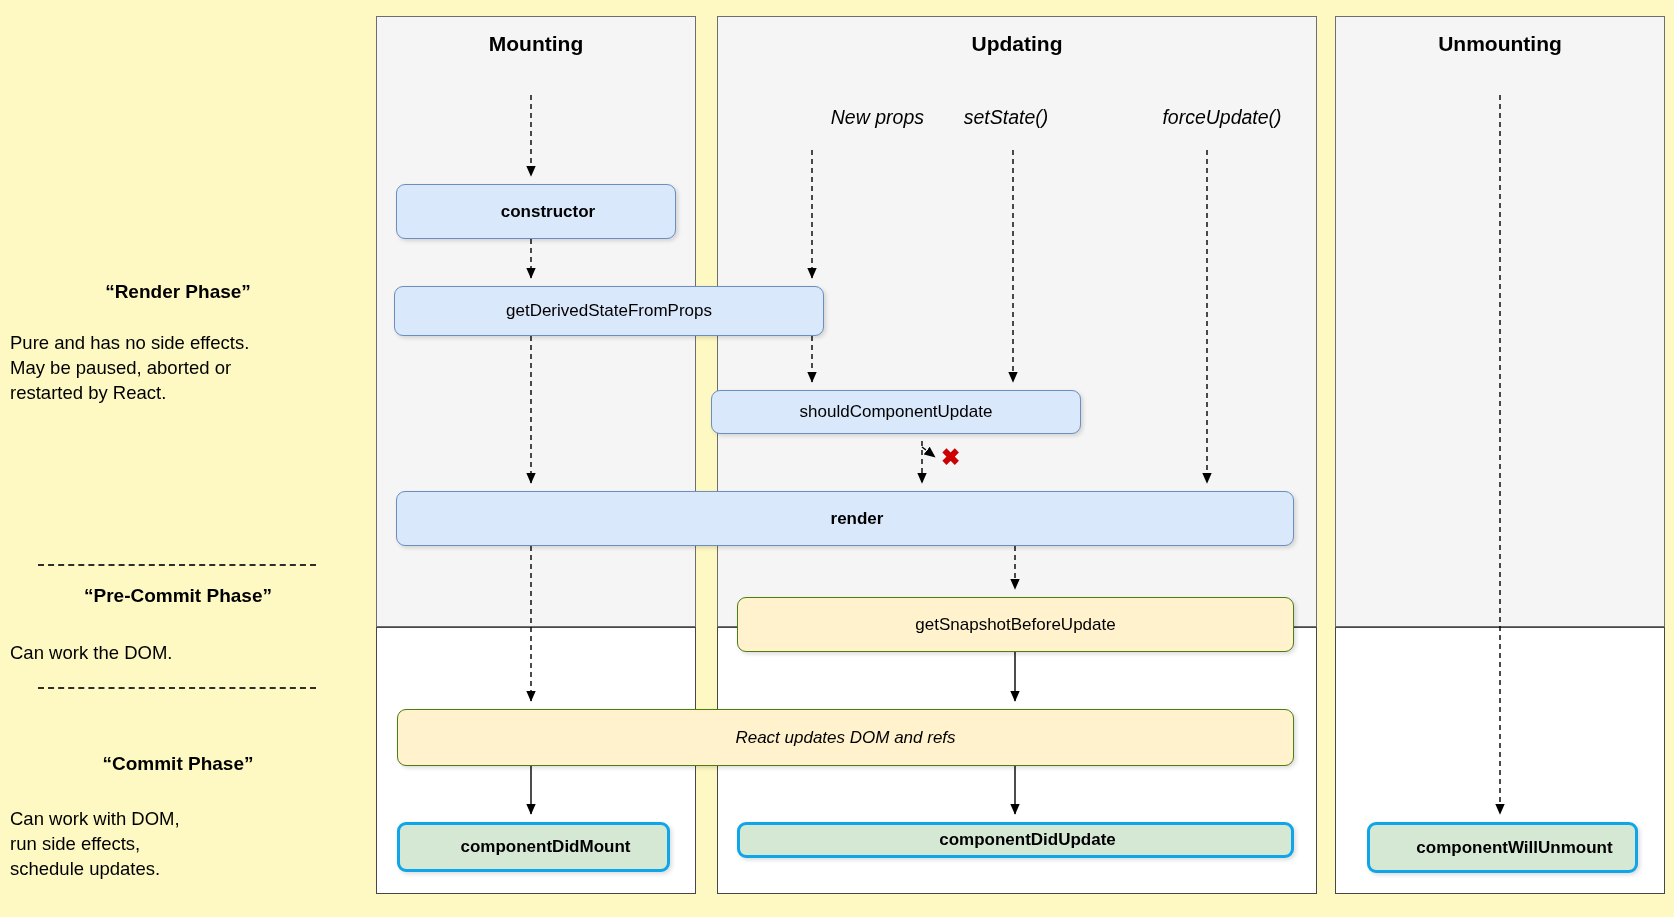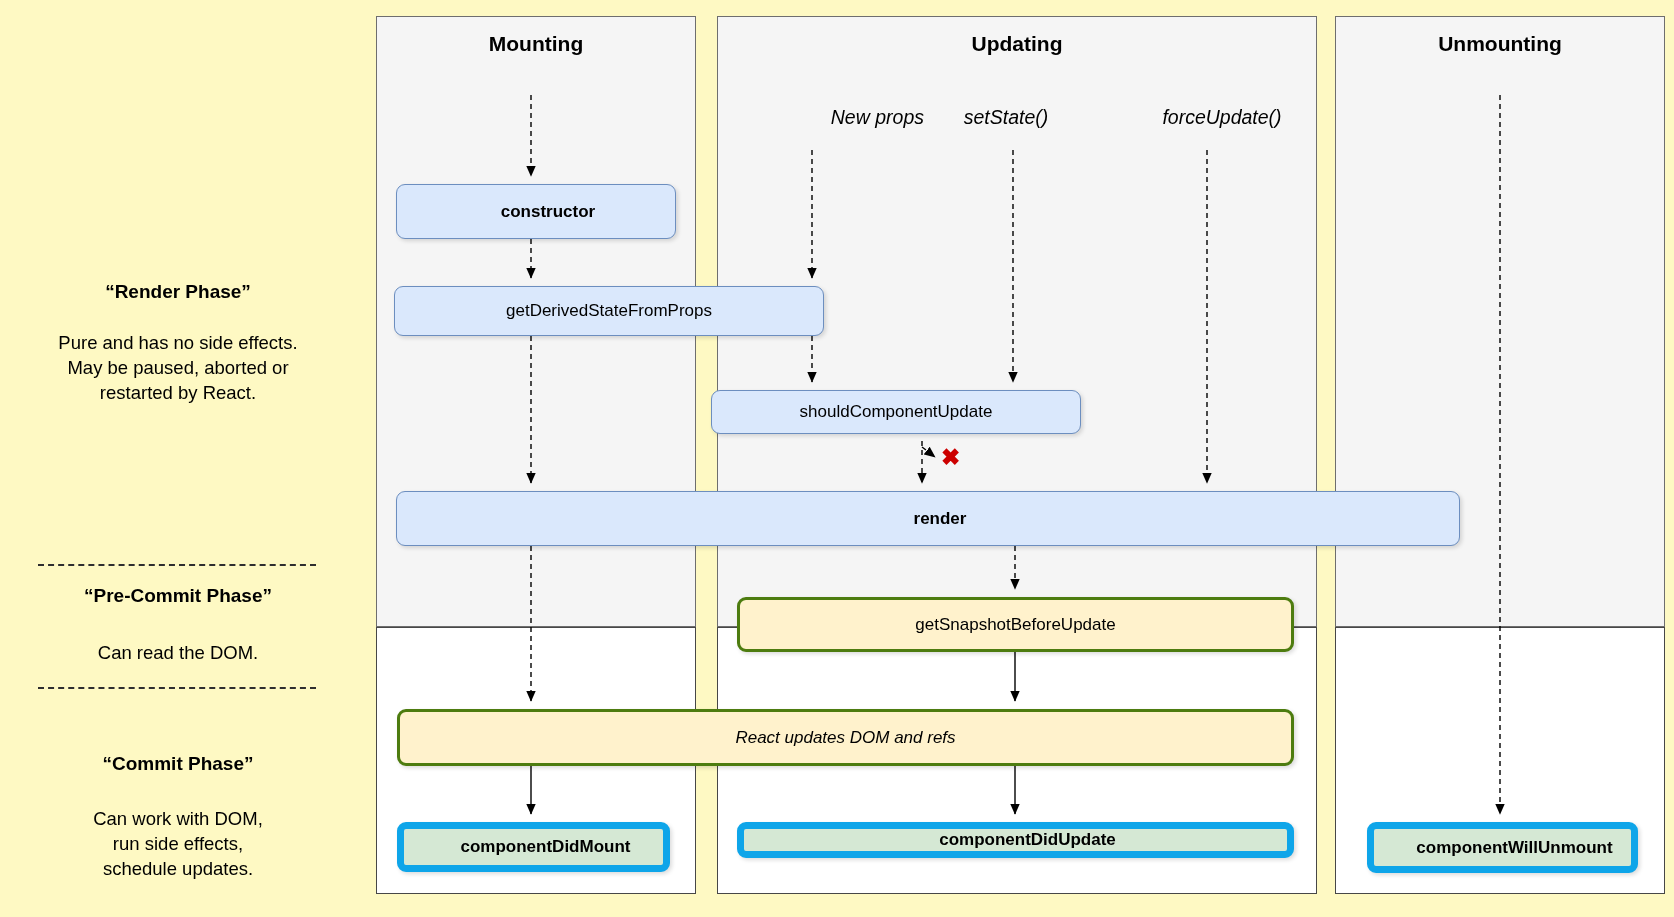--- a/index.html
+++ b/index.html
@@ -4,28 +4,28 @@
 <style>
   html,body{margin:0;padding:0;background:#ffffff;}
   .stage{position:relative;width:1674px;height:917px;background:#fef9c3;
          font-family:"Liberation Sans",sans-serif;color:#000;overflow:hidden;}
   .panel{position:absolute;box-sizing:border-box;}
   .panel.gray{background:#f5f5f5;border:1px solid #6e6e6e;}
   .panel.white{background:#ffffff;border:1px solid #474747;}
   .col-title{position:absolute;text-align:center;font-weight:bold;font-size:21px;}
   .trigger{position:absolute;width:220px;text-align:center;font-style:italic;font-size:19.5px;}
   .phase-title{position:absolute;left:10px;width:336px;text-align:center;font-weight:bold;font-size:19px;}
-  .phase-desc{position:absolute;left:10px;width:336px;text-align:center;font-size:18.5px;
+  .phase-desc{position:absolute;left:10px;width:336px;font-size:18.5px;
               line-height:25px;white-space:pre-line;}
   .divider{position:absolute;left:38px;width:278px;height:0;border-top:2px dashed #2e2e2e;}
   .node{position:absolute;box-sizing:border-box;border-radius:9px;display:flex;align-items:center;
         justify-content:center;font-size:17px;box-shadow:2px 2px 4px rgba(0,0,0,0.14);}
   .node.blue{background:#dae8fc;border:1px solid #6c8ebf;}
-  .node.yellow{background:#fff2cc;border:3px solid #4d7c0f;}
-  .node.green{background:#d5e8d4;border:7px solid #0ea5e9;}
+  .node.yellow{background:#fff2cc;border:1px solid #4d7c0f;}
+  .node.green{background:#d5e8d4;border:3px solid #0ea5e9;}
   .bold{font-weight:bold;padding-left:24px;}
   .italic{font-style:italic;}
   .reject{position:absolute;left:941px;top:446px;font-size:23px;font-weight:bold;color:#cc0000;line-height:1;}
   svg.arrows{position:absolute;left:0;top:0;width:1674px;height:917px;pointer-events:none;}
   .flow{stroke:#000;stroke-width:1.4;fill:none;}
   .dash{stroke-dasharray:5 4;}
 </style>
 </head>
 <body>
 
@@ -46,21 +46,21 @@
   <div class="trigger" style="left:704px;top:106px;text-align:right;">New props</div>
   <div class="trigger" style="left:896px;top:106px;">setState()</div>
   <div class="trigger" style="left:1112px;top:106px;">forceUpdate()</div>
 
   <div class="phase-title" style="top:281px;">“Render Phase”</div>
   <div class="phase-desc" style="top:330px;">Pure and has no side effects.
 May be paused, aborted or
 restarted by React.</div>
   <div class="divider" style="top:564px;"></div>
   <div class="phase-title" style="top:585px;">“Pre-Commit Phase”</div>
-  <div class="phase-desc" style="top:640px;">Can read the DOM.</div>
+  <div class="phase-desc" style="top:640px;">Can work the DOM.</div>
   <div class="divider" style="top:687px;"></div>
   <div class="phase-title" style="top:753px;">“Commit Phase”</div>
   <div class="phase-desc" style="top:806px;">Can work with DOM,
 run side effects,
 schedule updates.</div>
 
   <svg class="arrows">
     <defs>
       <marker id="ah" markerWidth="9" markerHeight="8" refX="7.5" refY="4" orient="auto">
         <path d="M0,0.5 L8,4 L0,7.5 Z" fill="#000"></path>
@@ -81,20 +81,20 @@
     <line class="flow" x1="1015" y1="652" x2="1015" y2="701" marker-end="url(#ah)"></line>
     <line class="flow" x1="1015" y1="766" x2="1015" y2="814" marker-end="url(#ah)"></line>
     <line class="flow dash" x1="1500" y1="95" x2="1500" y2="814" marker-end="url(#ah)"></line>
   </svg>
 
   <span class="reject">✖</span>
 
   <div class="node blue bold" style="left:396px;top:184px;width:280px;height:55px;">constructor</div>
   <div class="node blue" style="left:394px;top:286px;width:430px;height:50px;">getDerivedStateFromProps</div>
   <div class="node blue" style="left:711px;top:390px;width:370px;height:44px;">shouldComponentUpdate</div>
-  <div class="node blue bold" style="left:396px;top:491px;width:1064px;height:55px;">render</div>
+  <div class="node blue bold" style="left:396px;top:491px;width:898px;height:55px;">render</div>
   <div class="node yellow" style="left:737px;top:597px;width:557px;height:55px;">getSnapshotBeforeUpdate</div>
   <div class="node yellow italic" style="left:397px;top:709px;width:897px;height:57px;text-align:right;">React updates DOM and refs</div>
   <div class="node green bold" style="left:397px;top:822px;width:273px;height:50px;">componentDidMount</div>
   <div class="node green bold" style="left:737px;top:822px;width:557px;height:36px;">componentDidUpdate</div>
   <div class="node green bold" style="left:1367px;top:822px;width:271px;height:51px;">componentWillUnmount</div>
 
 </div>
 
 </body></html>

